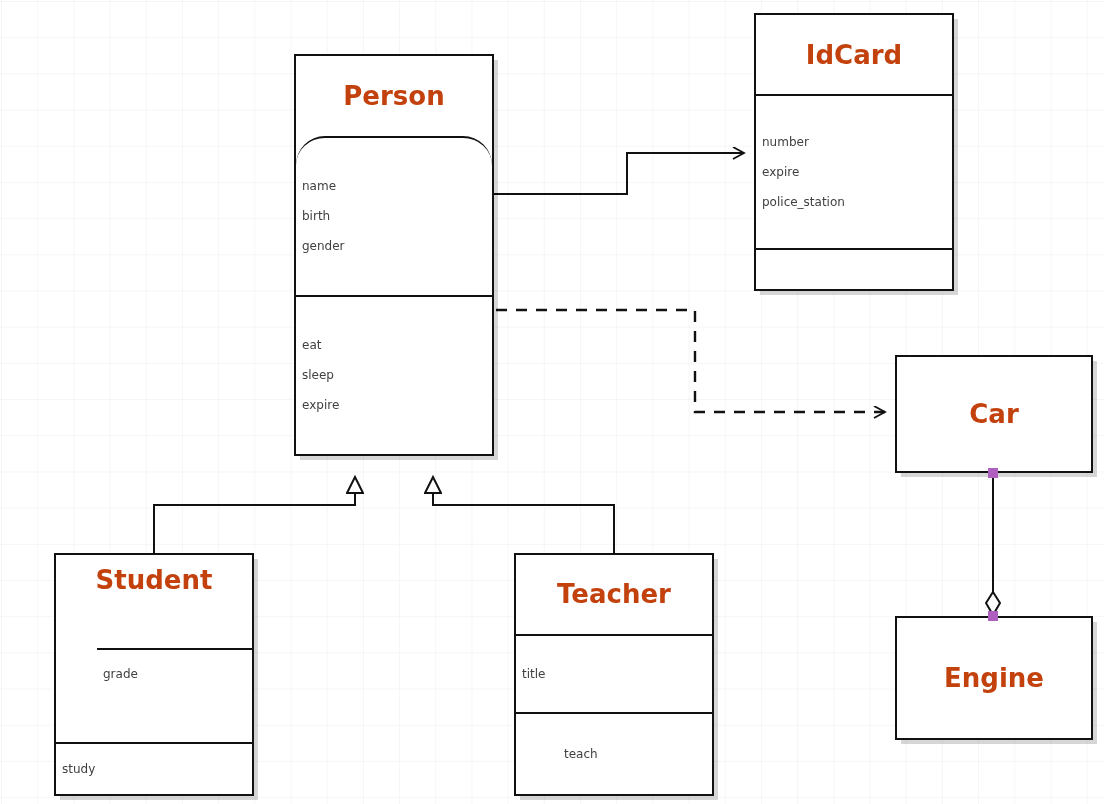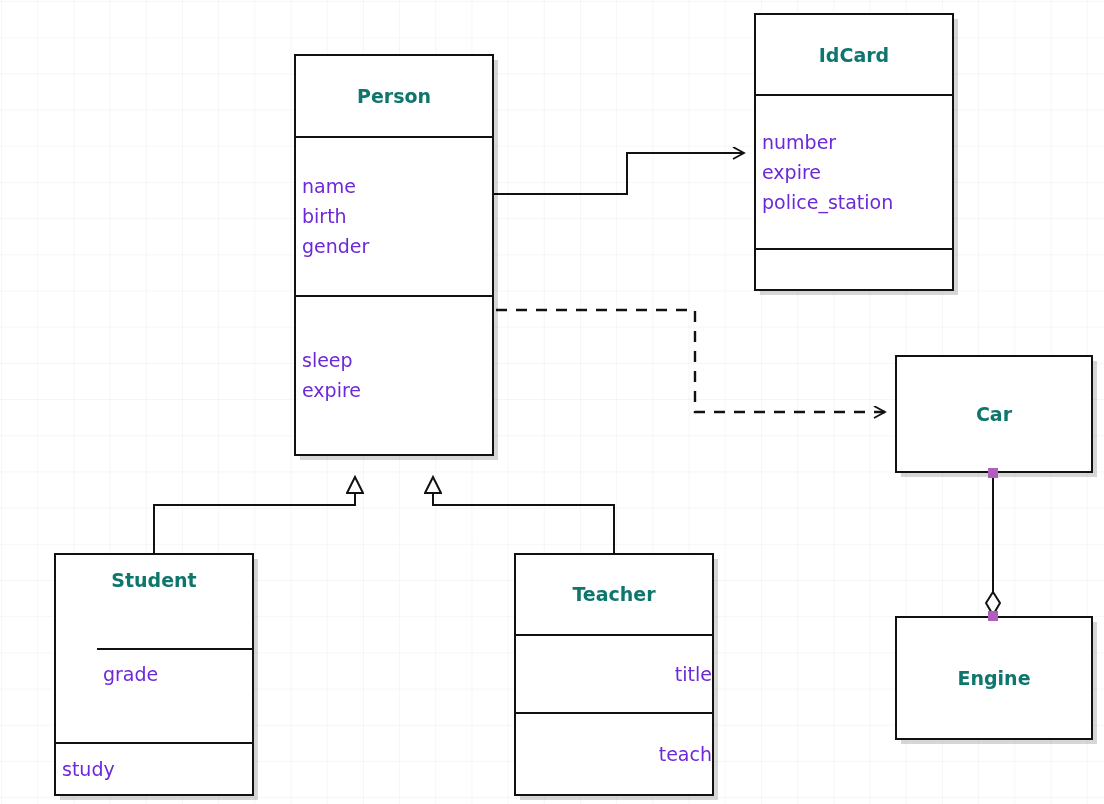--- a/index.html
+++ b/index.html
@@ -34,35 +34,35 @@
     border: 2.2px solid #111111;
     box-shadow: 5px 5px 0 -1px rgba(0,0,0,0.16);
     display: flex;
     flex-direction: column;
   }
   .uml-title {
     display: flex;
     align-items: center;
     justify-content: center;
     font-weight: bold;
-    font-size: 19px;
-    color: #0f766e;
+    font-size: 26px;
+    color: #c2410c;
     box-sizing: border-box;
   }
   .uml-compartment {
     border-top: 2.2px solid #111111;
     box-sizing: border-box;
     padding: 0 0 0 6px;
     display: flex;
     flex-direction: column;
     justify-content: center;
   }
   .uml-member {
-    font-size: 19px;
-    color: #6d28d9;
+    font-size: 12px;
+    color: #404040;
     line-height: 30px;
     white-space: nowrap;
   }
   .compartment-inner {
     display: flex;
     flex-direction: column;
   }
   .handle {
     position: absolute;
     width: 10px;
@@ -96,29 +96,30 @@
 
     <polyline fill="none" stroke="#111111" stroke-width="2" points="614,553 614,505 433,505 433,477" marker-end="url(#hollow-triangle)"></polyline>
 
     <line x1="993" y1="473" x2="993" y2="615" stroke="#111111" stroke-width="2" marker-end="url(#hollow-diamond)"></line>
   </svg>
 
   <div class="uml-class" style="left:294px; top:54px; width:200px; height:402px;">
     <div class="uml-title" style="height:80px;">
       <span>Person</span>
     </div>
-    <div class="uml-compartment" style="height:160px;">
+    <div class="uml-compartment" style="height:160px;border-radius:29px;">
       <div class="compartment-inner">
         <div class="uml-member">name</div>
         <div class="uml-member">birth</div>
         <div class="uml-member">gender</div>
       </div>
     </div>
     <div class="uml-compartment" style="height:160px;">
       <div class="compartment-inner">
+        <div class="uml-member">eat</div>
         <div class="uml-member">sleep</div>
         <div class="uml-member">expire</div>
       </div>
     </div>
   </div>
 
   <div class="uml-class" style="left:754px; top:13px; width:200px; height:278px;">
     <div class="uml-title" style="height:80px;">
       <span>IdCard</span>
     </div>
@@ -153,21 +154,21 @@
         <div class="uml-member">grade</div>
       </div>
     </div>
     <div class="uml-compartment" style="height:83px;">
       <div class="compartment-inner">
         <div class="uml-member">study</div>
       </div>
     </div>
   </div>
 
-  <div class="uml-class" style="left:514px; top:553px; width:200px; height:243px;text-align:right;">
+  <div class="uml-class" style="left:514px; top:553px; width:200px; height:243px;">
     <div class="uml-title" style="height:80px;">
       <span>Teacher</span>
     </div>
     <div class="uml-compartment" style="height:80px;">
       <div class="compartment-inner">
         <div class="uml-member">title</div>
       </div>
     </div>
     <div class="uml-compartment" style="height:83px;padding-left:48px;">
       <div class="compartment-inner">

